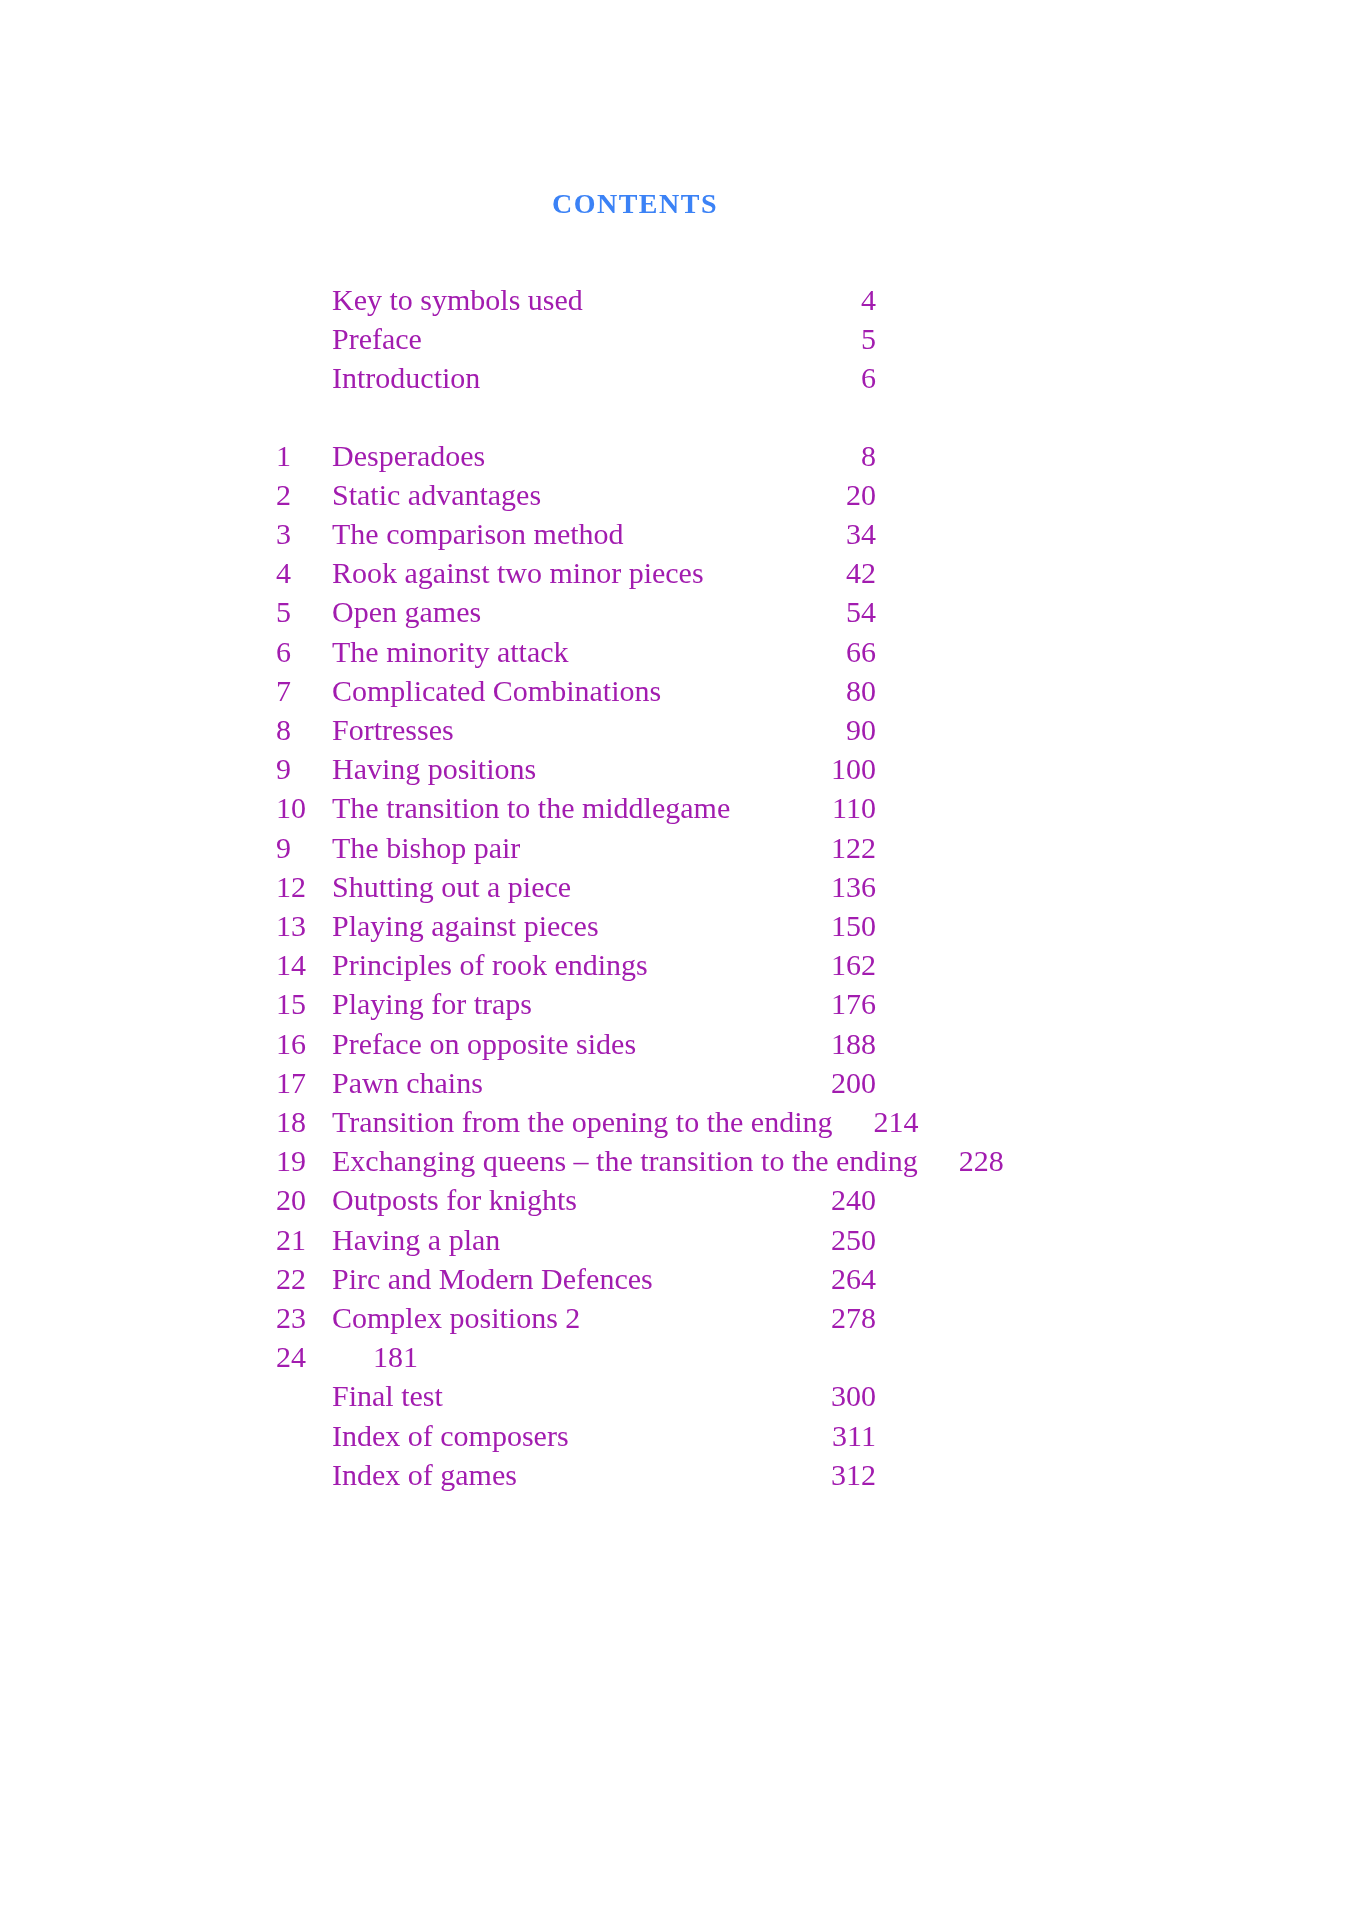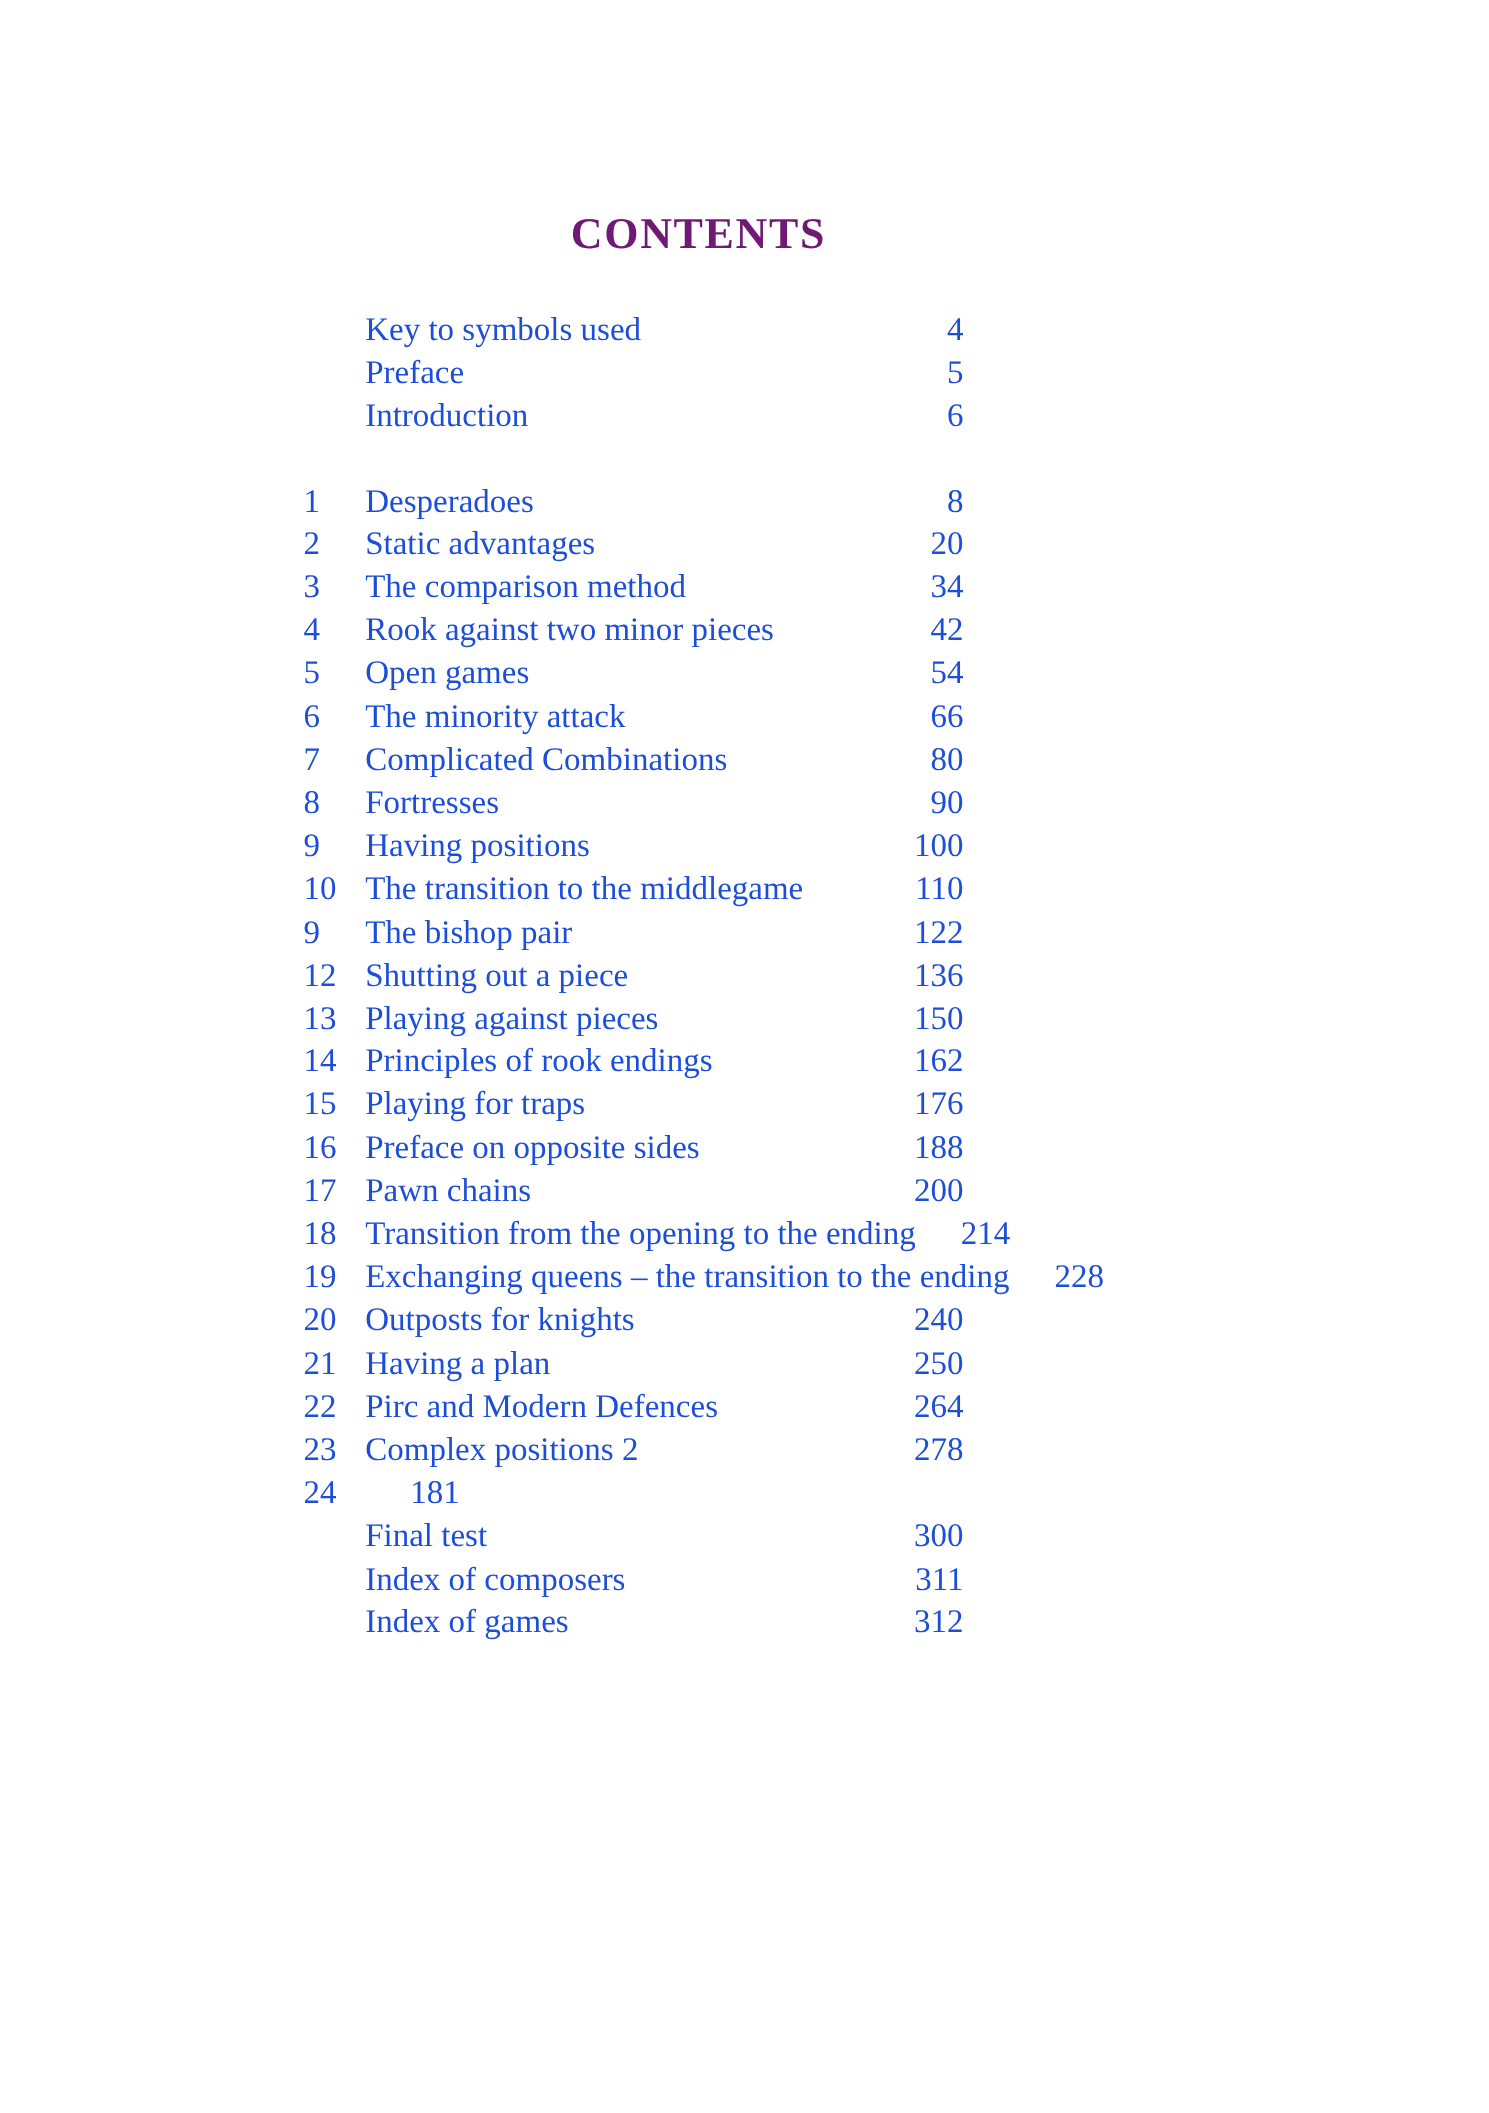--- a/index.html
+++ b/index.html
@@ -22,38 +22,38 @@
     width: 1354px;
     height: 1921px;
     background: #ffffff;
   }
   .title {
     position: absolute;
     left: 0;
     top: 188px;
     width: 1270px;
     text-align: center;
-    font-size: 40px;
+    font-size: 28px;
     font-weight: bold;
     letter-spacing: 1.5px;
     font-family: "Liberation Serif", serif;
-    color: #701a75;
+    color: #3b82f6;
   }
   .toc {
     position: absolute;
     left: 276px;
     top: 280px;
     width: 600px;
   }
   .toc-row {
     display: flex;
     align-items: flex-end;
     font-size: 30px;
     line-height: 39.2px;
-    color: #1d4ed8;
+    color: #a21caf;
   }
   .toc-row .num {
     width: 56px;
     flex: 0 0 56px;
     text-align: left;
   }
   .toc-row .label {
     flex: 1 1 auto;
     text-align: left;
     white-space: nowrap;

